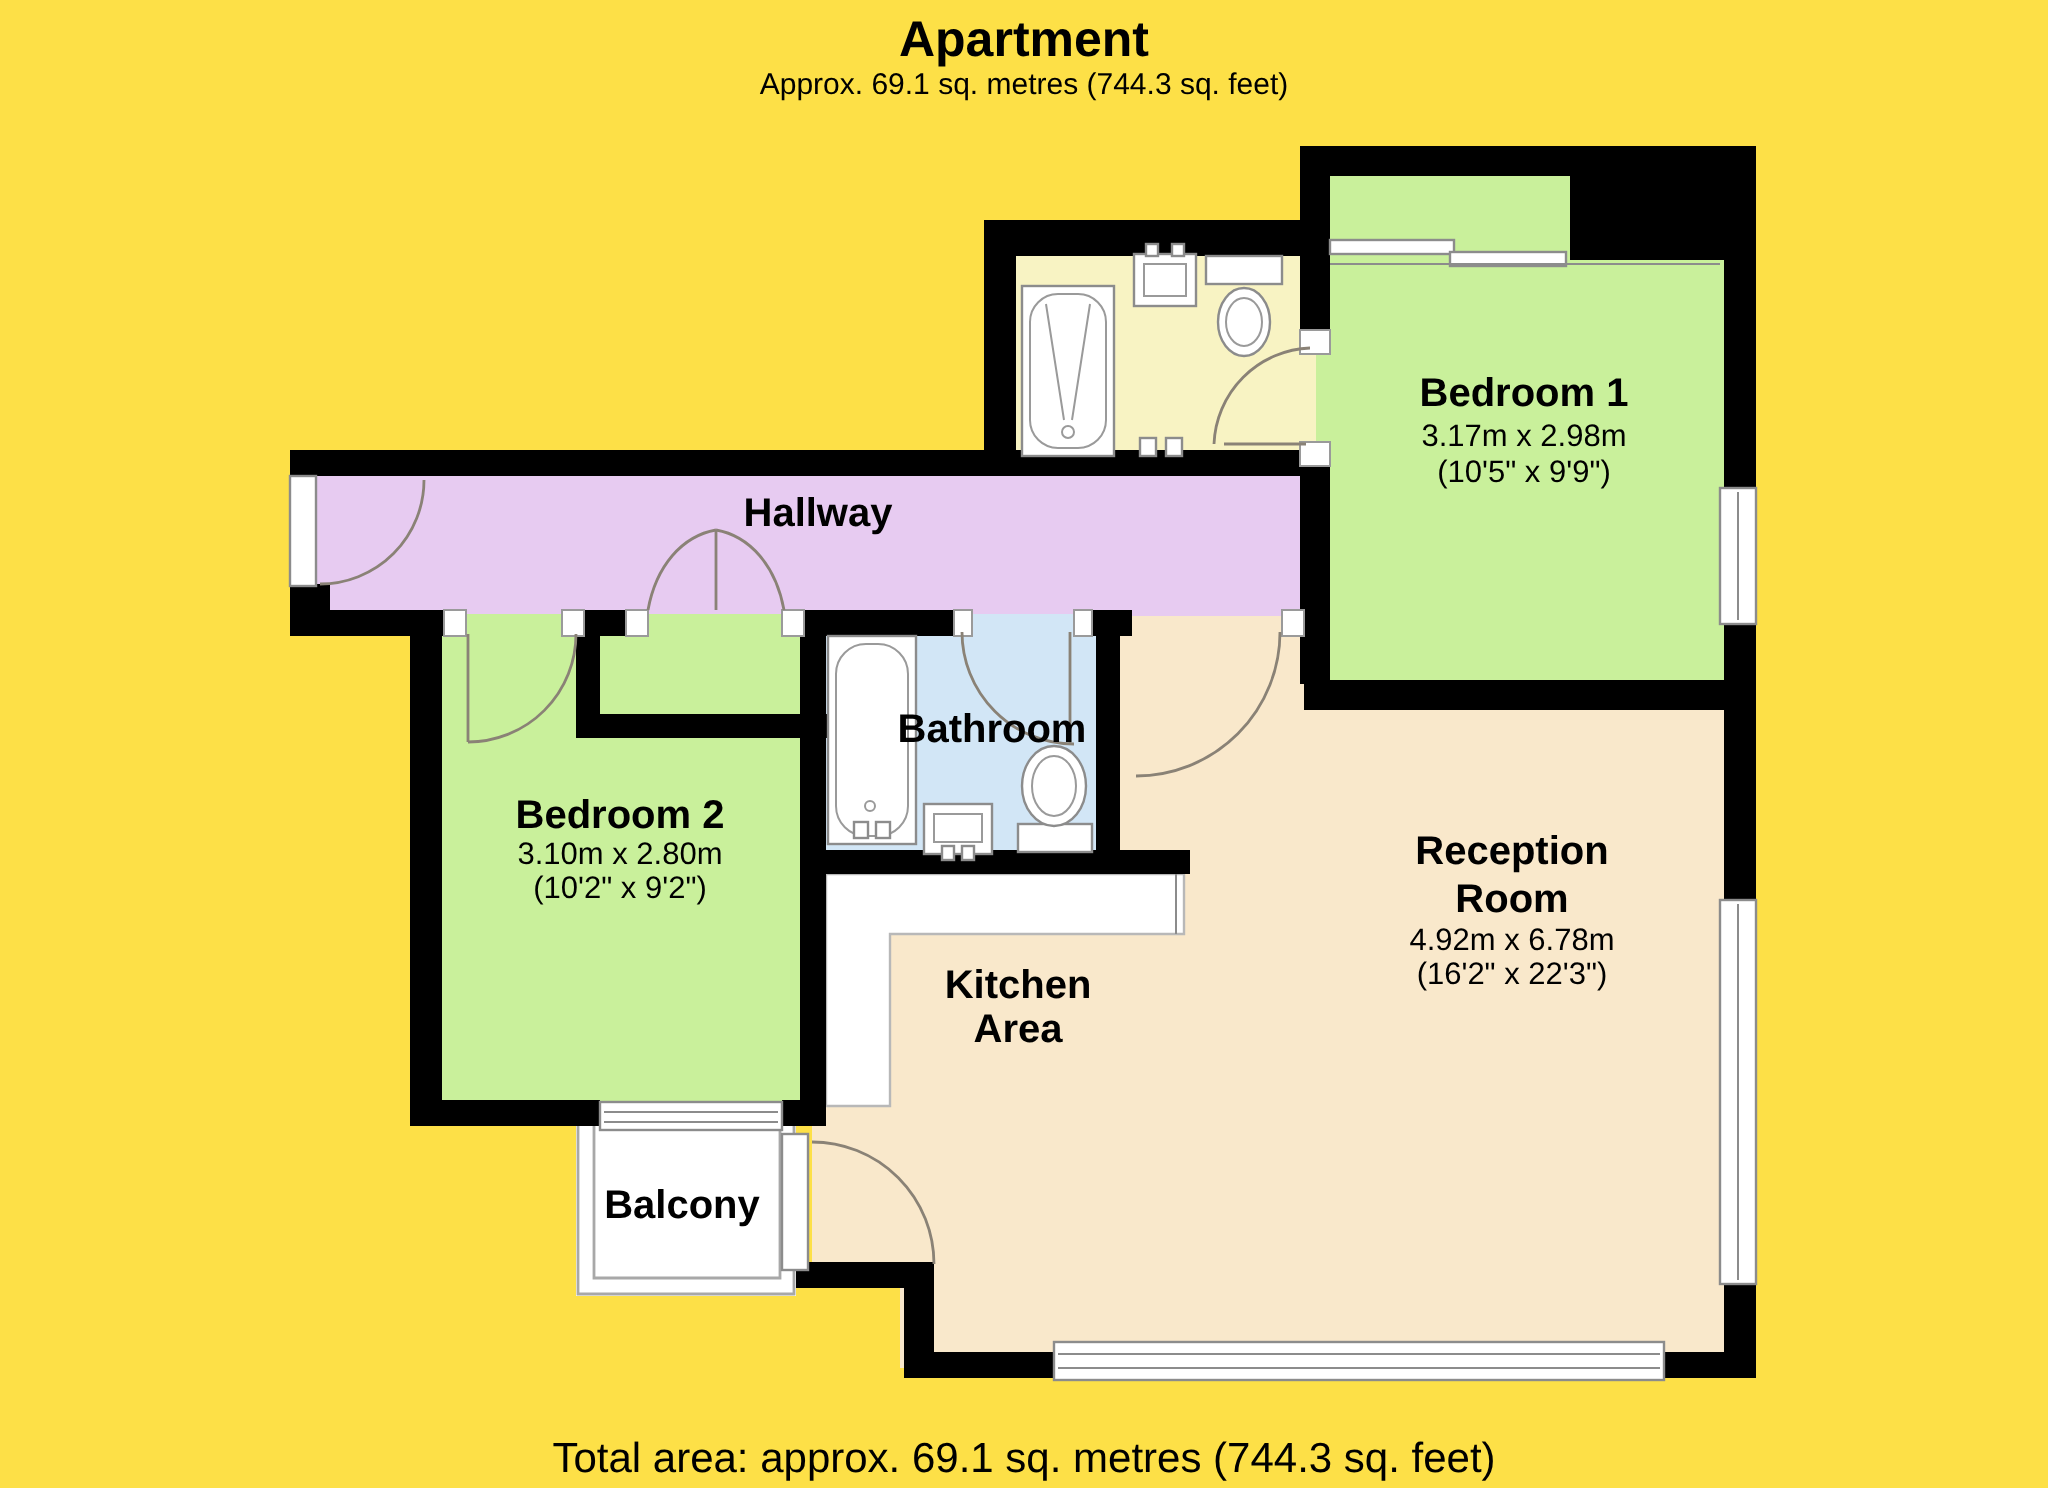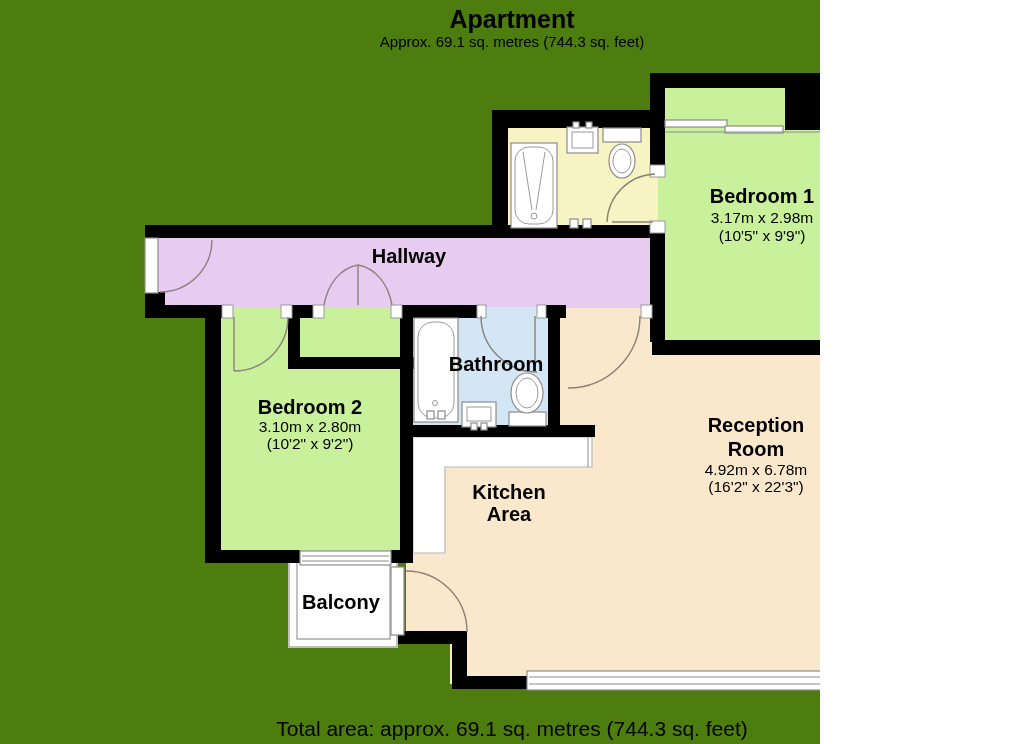--- a/index.html
+++ b/index.html
@@ -1,16 +1,16 @@
 <!DOCTYPE html>
 <html><head>
 <meta charset="utf-8">
 <style>
   html,body{margin:0;padding:0;background:#ffffff;}
-  .page{position:relative;width:820px;height:744px;background:#4d7c0f;overflow:hidden;}
+  .page{position:relative;width:1024px;height:744px;background:#fde047;overflow:hidden;}
   svg{display:block;}
   text{font-family:"Liberation Sans","DejaVu Sans",sans-serif;fill:#000;}
   .title{font-size:25px;font-weight:bold;}
   .subtitle{font-size:15px;}
   .footer-text{font-size:21px;}
   .room-name{font-size:20px;font-weight:bold;}
   .room-dims{font-size:15.5px;}
   .wall{fill:#000;}
   .fix{fill:#fff;stroke:#8c8c8c;stroke-width:1.2;}
   .fix-thin{fill:none;stroke:#9a9a9a;stroke-width:1;}

